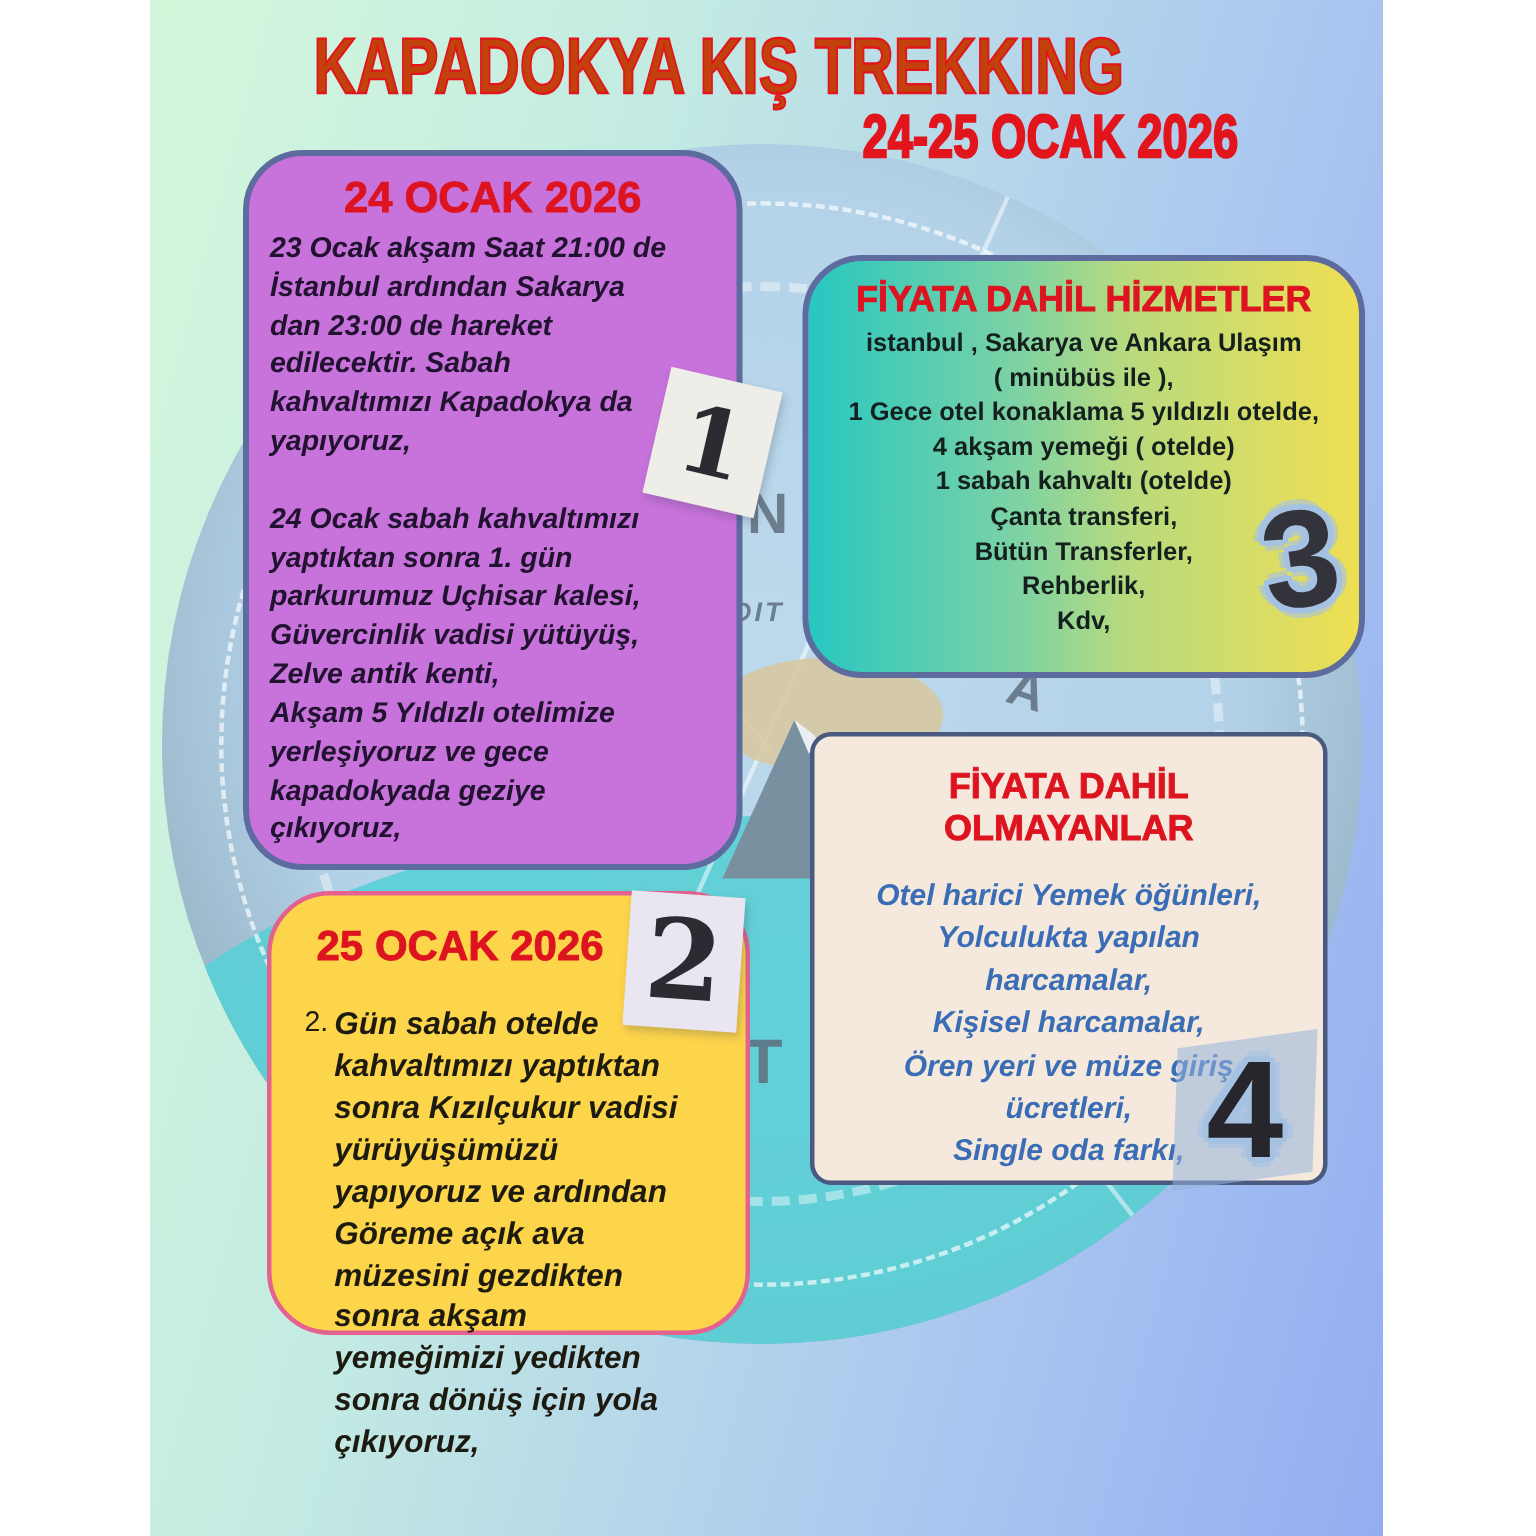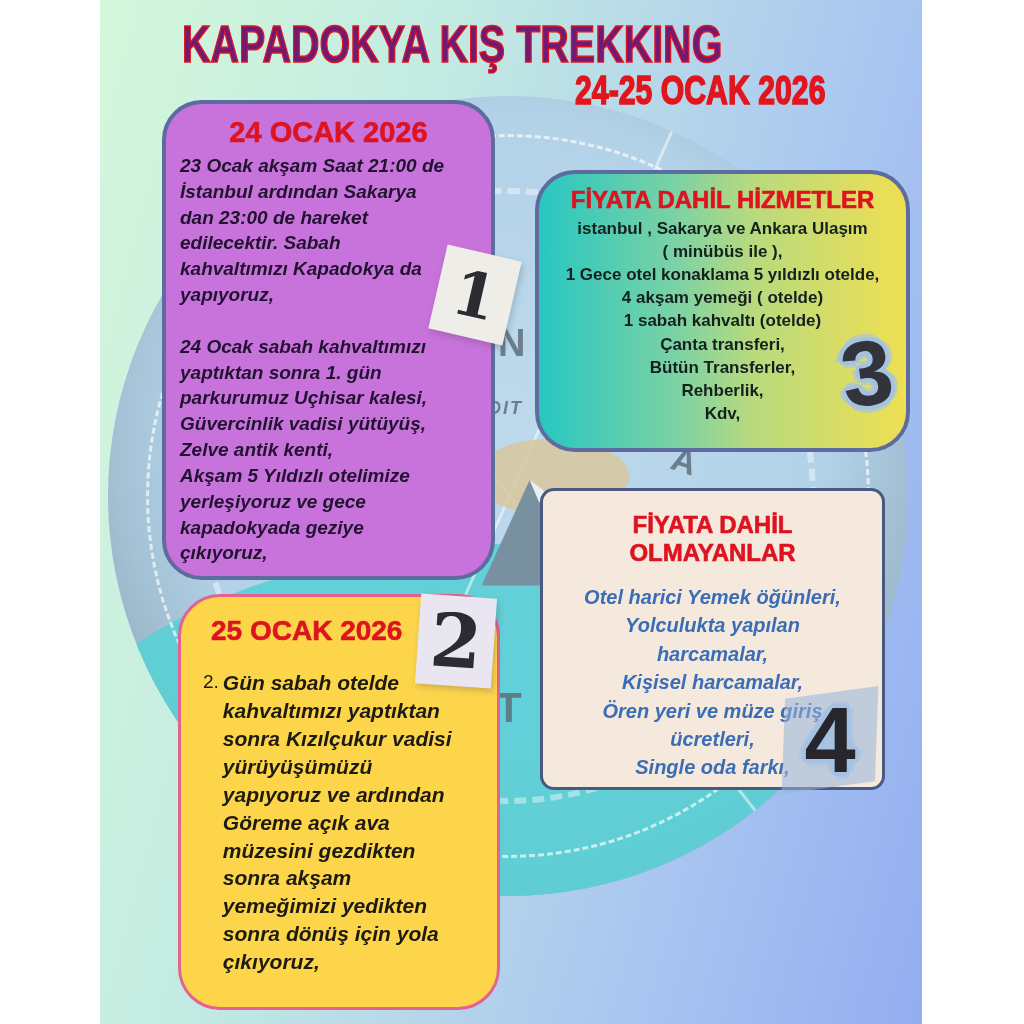--- a/index.html
+++ b/index.html
@@ -29,21 +29,21 @@
   .cl-t{left:496px;top:684px;font-size:42px;}
 
   .mountain{position:absolute;left:472px;top:432px;width:160px;height:160px;z-index:2;}
 
   
   .bar{position:absolute;top:0;height:1024px;background:#ffffff;z-index:6;}
   .bar-left{left:0;width:100px;}
   .bar-right{left:922px;width:102px;}
 
   
-  .poster-title{position:absolute;left:182px;top:16px;z-index:5;color:#701a75;font-size:47px;font-weight:700;white-space:nowrap;}
+  .poster-title{position:absolute;left:209px;top:16px;z-index:5;color:#c2410c;font-size:47px;font-weight:700;white-space:nowrap;}
   .poster-title .squeeze,.poster-date .squeeze{display:inline-block;transform:scale(.84,1.12);transform-origin:left center;-webkit-text-stroke:1.4px #e2151d;}
   .poster-date{position:absolute;left:575px;top:70px;z-index:5;color:#e2151d;font-size:36px;font-weight:700;white-space:nowrap;}
 
   
   .card{position:absolute;z-index:3;box-sizing:border-box;}
   .card-title{color:#dd1420;font-weight:700;text-align:center;-webkit-text-stroke:.6px #dd1420;}
   .card-body{white-space:pre-line;font-weight:700;font-style:italic;}
 
   .card-day1{left:162px;top:100px;width:333px;height:480px;background:#c873dc;border:4px solid #5d6b9e;border-radius:40px;padding:10px 14px;}
   .card-day1 .card-title{font-size:29px;margin:2px 0 4px 0;}
@@ -51,21 +51,21 @@
 
   .card-included{left:535px;top:170px;width:375px;height:282px;border:4px solid #5d6b9e;border-radius:40px;padding:10px 10px;
     background:linear-gradient(90deg,#27c7c1 0%,#7dd2a4 38%,#b8da7e 58%,#efdf52 100%);}
   .card-included .card-title{font-size:24px;margin:2px 0 3px 0;}
   .inc-line{font-size:17px;line-height:1.36;font-weight:700;color:#14201e;text-align:center;}
 
   .card-excluded{left:540px;top:488px;width:345px;height:302px;background:#f4e9dc;border:3px solid #49597f;border-radius:14px;padding:18px 18px;}
   .card-excluded .card-title{font-size:24px;margin:2px 0 16px 0;}
   .card-excluded .card-body{font-size:20px;line-height:1.42;color:#3a6db6;text-align:center;}
 
-  .card-day2{left:178px;top:594px;width:322px;height:416px;background:#fdd54b;border:3px solid #e4628f;border-radius:42px;padding:16px 16px;}
+  .card-day2{left:178px;top:594px;width:322px;height:296px;background:#fdd54b;border:3px solid #e4628f;border-radius:42px;padding:16px 16px;}
   .card-day2 .card-title{font-size:28px;text-align:left;margin:2px 0 22px 14px;}
   .day2-row{display:flex;align-items:flex-start;}
   .day2-marker{font-size:19px;font-weight:400;color:#1d1a10;padding:2px 4px 0 6px;}
   .card-day2 .card-body{font-size:21px;line-height:1.33;color:#1d1a10;}
 
   
   .badge{position:absolute;z-index:4;display:flex;align-items:center;justify-content:center;}
   .badge-sticker{font-family:"DejaVu Serif",serif;font-weight:700;color:#2b2b32;box-shadow:2px 3px 6px rgba(60,60,80,.25);}
   .badge-1{left:437px;top:252px;width:76px;height:86px;background:#efede8;transform:rotate(13deg);font-size:62px;}
   .badge-2{left:418px;top:596px;width:76px;height:90px;background:#e9e6f1;transform:rotate(4deg);font-size:74px;}

